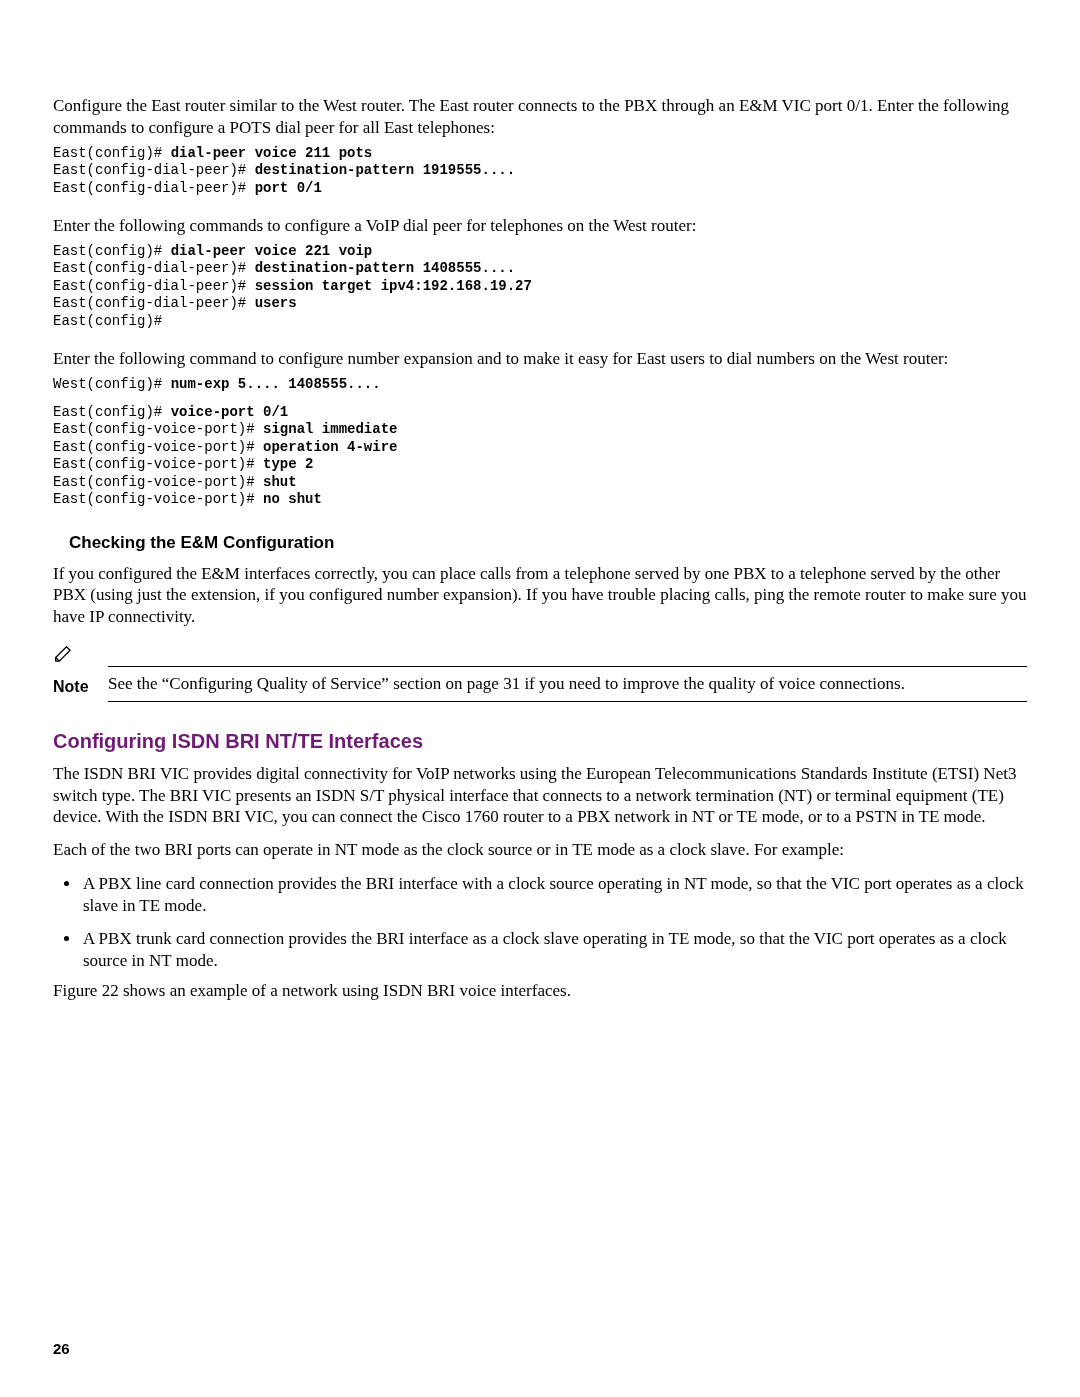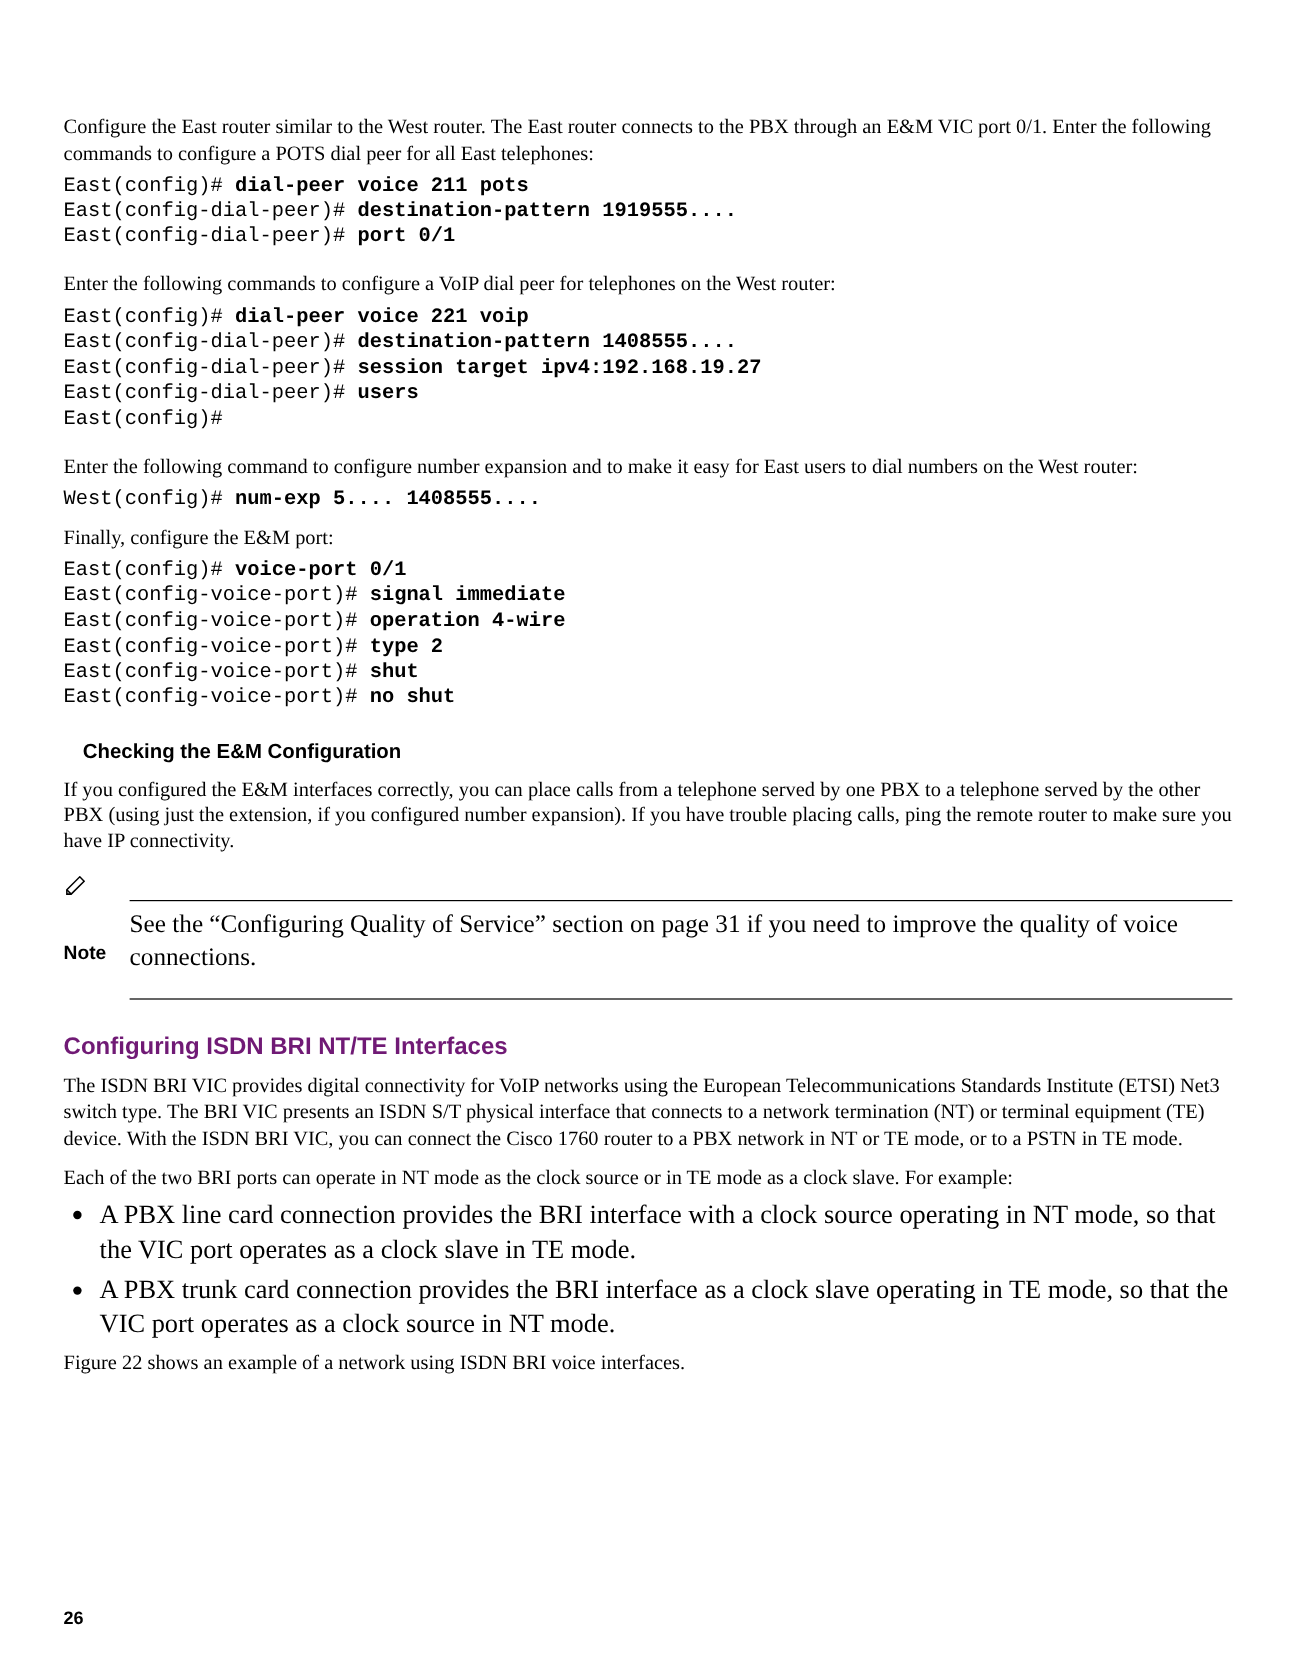--- a/index.html
+++ b/index.html
@@ -16,21 +16,21 @@
     padding: 95px 53px 40px 53px;
     position: relative;
   }
   .body-text {
     font-size: 17px;
     line-height: 1.28;
     margin: 0 0 3px 0;
   }
   .code-block {
     font-family: 'Courier New', monospace;
-    font-size: 17px;
+    font-size: 14px;
     line-height: 1.25;
     white-space: pre;
     margin: 6px 0 10px 0;
   }
   .code-block .b { font-weight: bold; }
   .h3 {
     font-family: Arial, Helvetica, sans-serif;
     font-weight: bold;
     font-size: 17px;
     margin: 24px 0 10px 16px;
@@ -62,33 +62,34 @@
     font-weight: bold;
     font-size: 16px;
     width: 55px;
     flex: 0 0 auto;
     padding-top: 6px;
   }
   .note-content {
     flex: 1;
     border-top: 1px solid #000;
     border-bottom: 1px solid #000;
-    padding: 6px 0 21px 0;
-    font-size: 21px;
+    padding: 6px 0 6px 0;
+    font-size: 17px;
     line-height: 1.3;
   }
   .bullets {
     margin: 6px 0 8px 0;
     padding: 0 0 0 28px;
   }
   .bullets li {
-    font-size: 22px;
+    font-size: 17px;
     line-height: 1.28;
     margin-bottom: 6px;
     padding-left: 2px;
+    margin-top: 12px;
   }
   .page-num {
     position: absolute;
     left: 53px;
     bottom: 40px;
     font-family: Arial, Helvetica, sans-serif;
     font-weight: bold;
     font-size: 15px;
   }
   .gap-sm { height: 8px; }
@@ -111,21 +112,20 @@
 <span>East(config-dial-peer)# </span><span class="b">destination-pattern 1408555....</span>
 <span>East(config-dial-peer)# </span><span class="b">session target ipv4:192.168.19.27</span>
 <span>East(config-dial-peer)# </span><span class="b">users</span>
 <span>East(config)#</span></div>
 
   <div class="gap-sm"></div>
   <p class="body-text">Enter the following command to configure number expansion and to make it easy for East users to dial numbers on the West router:</p>
 
   <div class="code-block"><span>West(config)# </span><span class="b">num-exp 5.... 1408555....</span></div>
 
-  <p class="body-text">Finally, configure the E&amp;M port:</p>
 
   <div class="code-block"><span>East(config)# </span><span class="b">voice-port 0/1</span>
 <span>East(config-voice-port)# </span><span class="b">signal immediate</span>
 <span>East(config-voice-port)# </span><span class="b">operation 4-wire</span>
 <span>East(config-voice-port)# </span><span class="b">type 2</span>
 <span>East(config-voice-port)# </span><span class="b">shut</span>
 <span>East(config-voice-port)# </span><span class="b">no shut</span></div>
 
   <div class="h3">Checking the E&amp;M Configuration</div>
 

